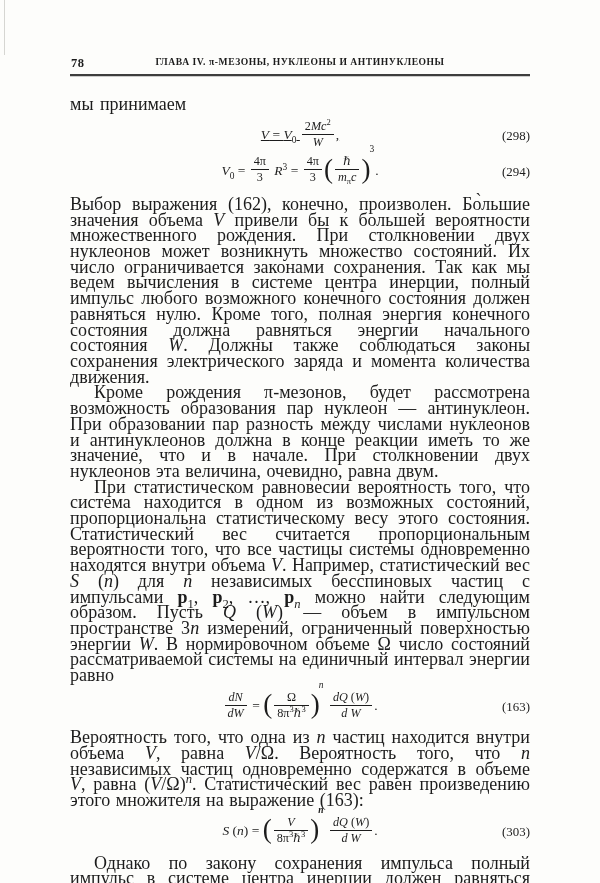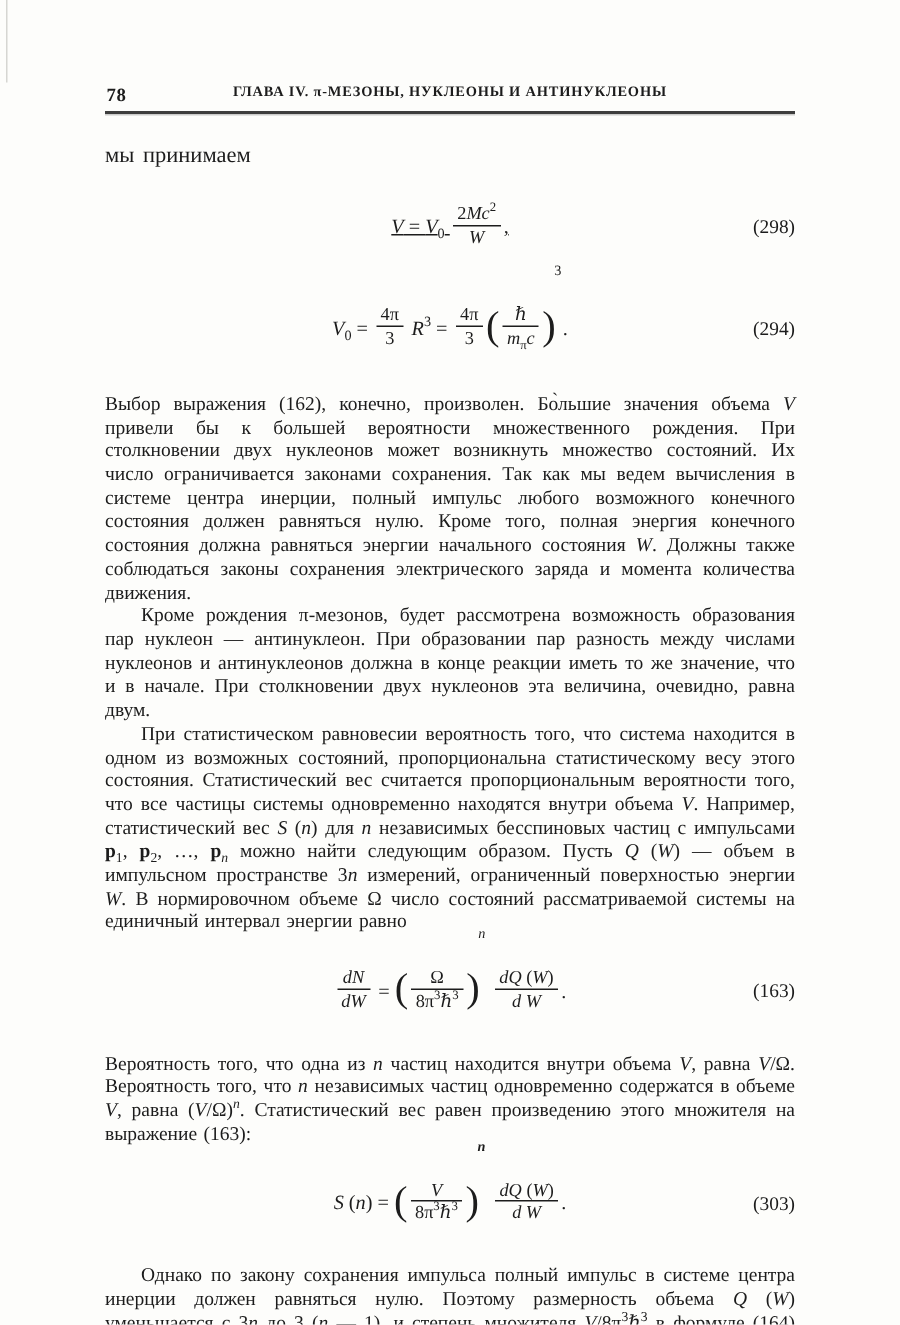--- a/index.html
+++ b/index.html
@@ -10,31 +10,31 @@
     color:#1c1c1c;
     -webkit-font-smoothing:antialiased;
   }
   .page{position:relative;width:600px;height:766px;}
   .scan-edge{position:absolute;left:4px;top:0;width:1px;height:55px;background:#d6d6d2;}
   .content{position:absolute;left:70px;top:0;width:460px;}
   .header{position:relative;margin-top:56px;height:14px;}
   .pagenum{position:absolute;left:1px;top:0;font-size:12.5px;font-weight:bold;letter-spacing:.4px;}
   .chapter{display:block;text-align:center;font-size:9.6px;font-weight:bold;letter-spacing:.55px;white-space:nowrap;}
   .rule{margin-top:4px;height:2px;background:#3d3d3d;box-shadow:0 1px 0 rgba(60,60,60,.25);}
-  .intro{margin:21px 0 0 0;font-size:15px;line-height:15.7px;word-spacing:2px;}
-  p.para{margin:0;font-size:13px;line-height:15.7px;text-align:justify;word-spacing:1px;}
+  .intro{margin:21px 0 0 0;font-size:18px;line-height:15.7px;word-spacing:2px;}
+  p.para{margin:0;font-size:18px;line-height:15.7px;text-align:justify;word-spacing:1px;}
   p.indent{text-indent:24px;}
   .eqrow{position:relative;text-align:center;font-size:13.5px;}
   .eq161row{margin:9px 0 5px;text-decoration:underline;}
   .eq162row{margin:7px 0 11px;}
   .eq163row{margin:9px 0 9px;}
   .eq164row{margin:9px 0 9px;}
   .eqlabel{position:absolute;right:0;top:50%;transform:translateY(-50%);font-size:12.9px;}
   .eq i{font-style:italic;}
-  .eq .frac{display:inline-block;vertical-align:middle;position:relative;top:-2px;font-size:12.2px;line-height:1.05;margin:16px 2px;}
+  .eq .frac{display:inline-block;vertical-align:middle;position:relative;top:-2px;font-size:12.2px;line-height:1.05;margin:0 2px;}
   .eq .frac .num{display:block;padding:0 3px 1px;border-bottom:1px solid #1c1c1c;}
   .eq .frac .den{display:block;padding:1px 3px 0;}
   .eq .paren{display:inline-block;font-size:27px;font-weight:300;vertical-align:middle;position:relative;top:-3px;line-height:0;}
   .eq .pexp{font-size:9.5px;vertical-align:top;position:relative;top:-8px;left:-1px;}
   sub,sup{line-height:0;}
   sub{font-size:70%;}
   p.para sup, .eq sup:not(.pexp){font-size:70%;}
 </style>
 </head>
 <body>

